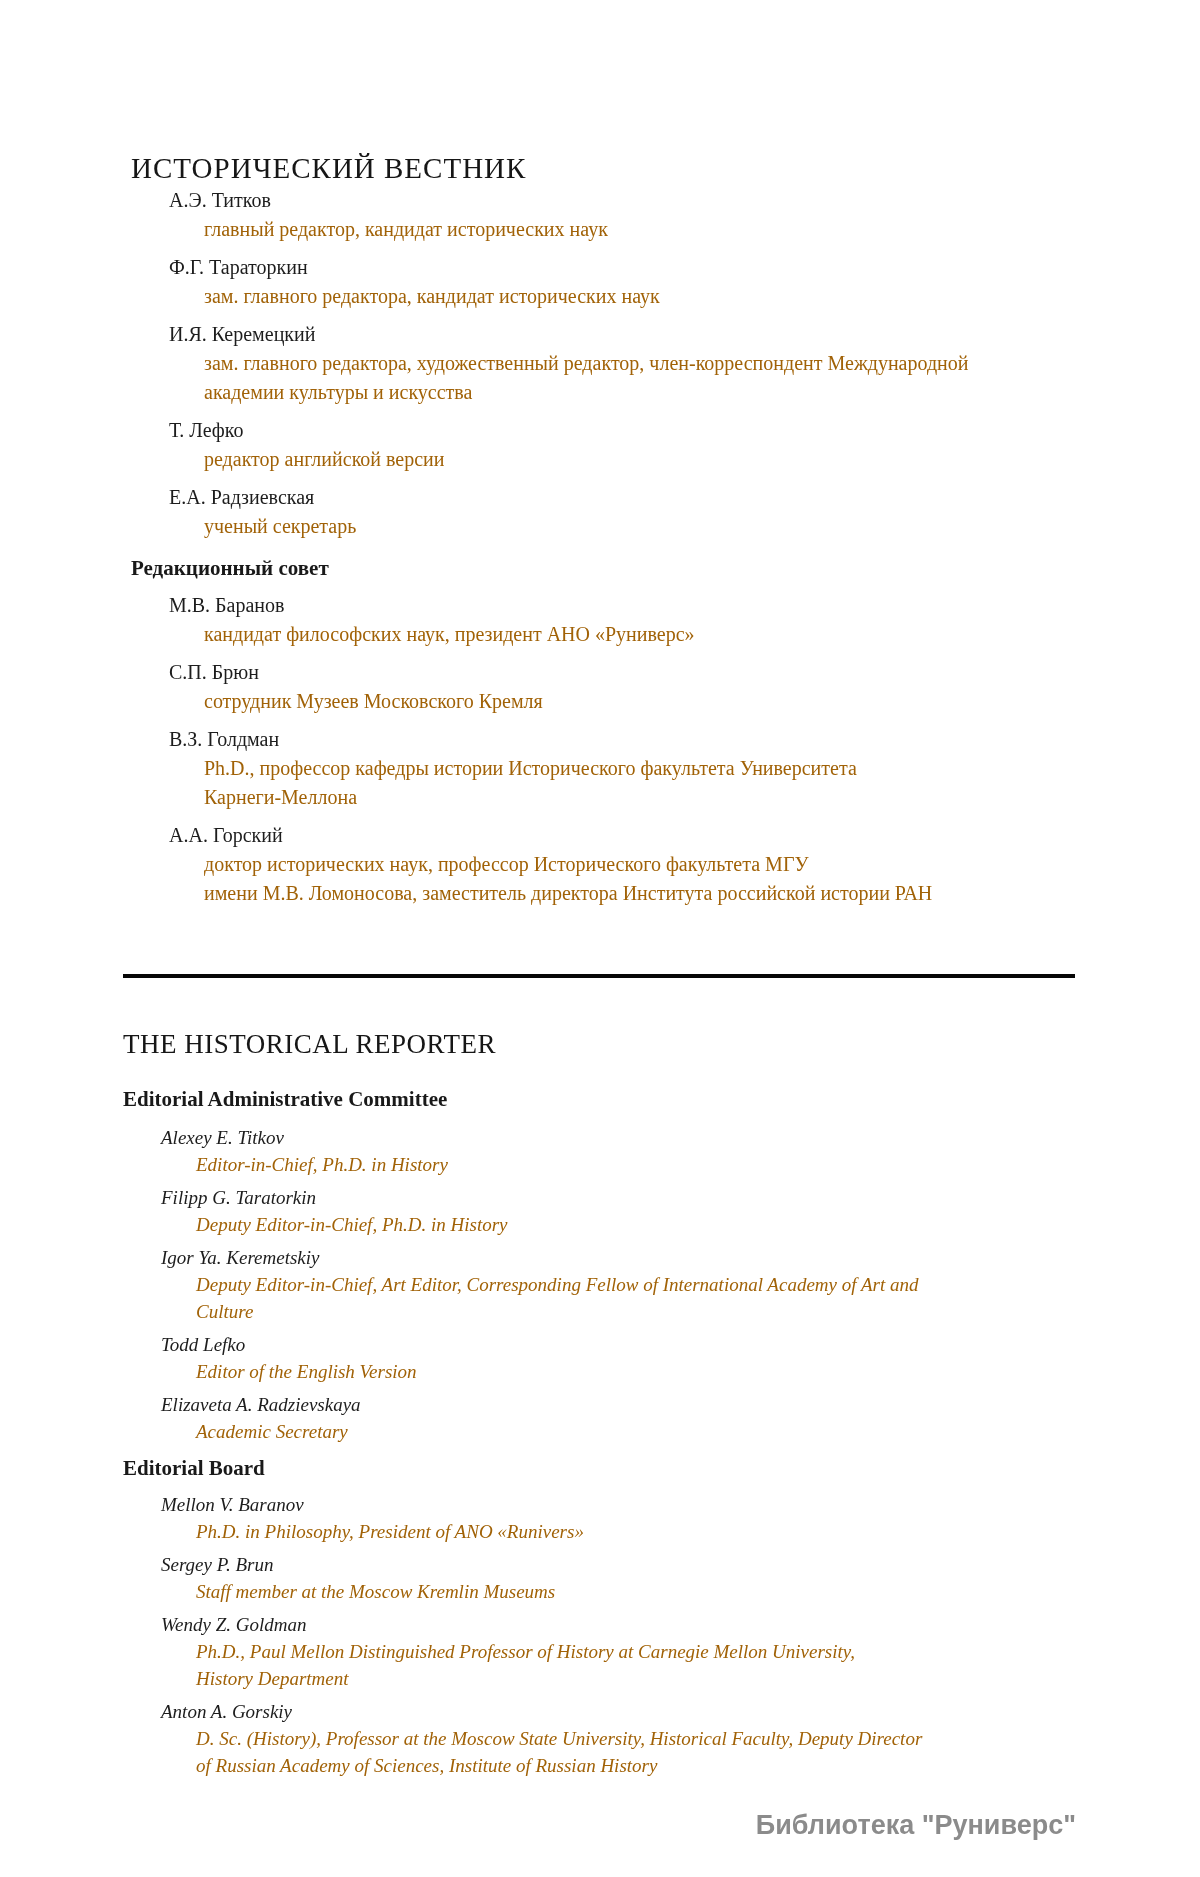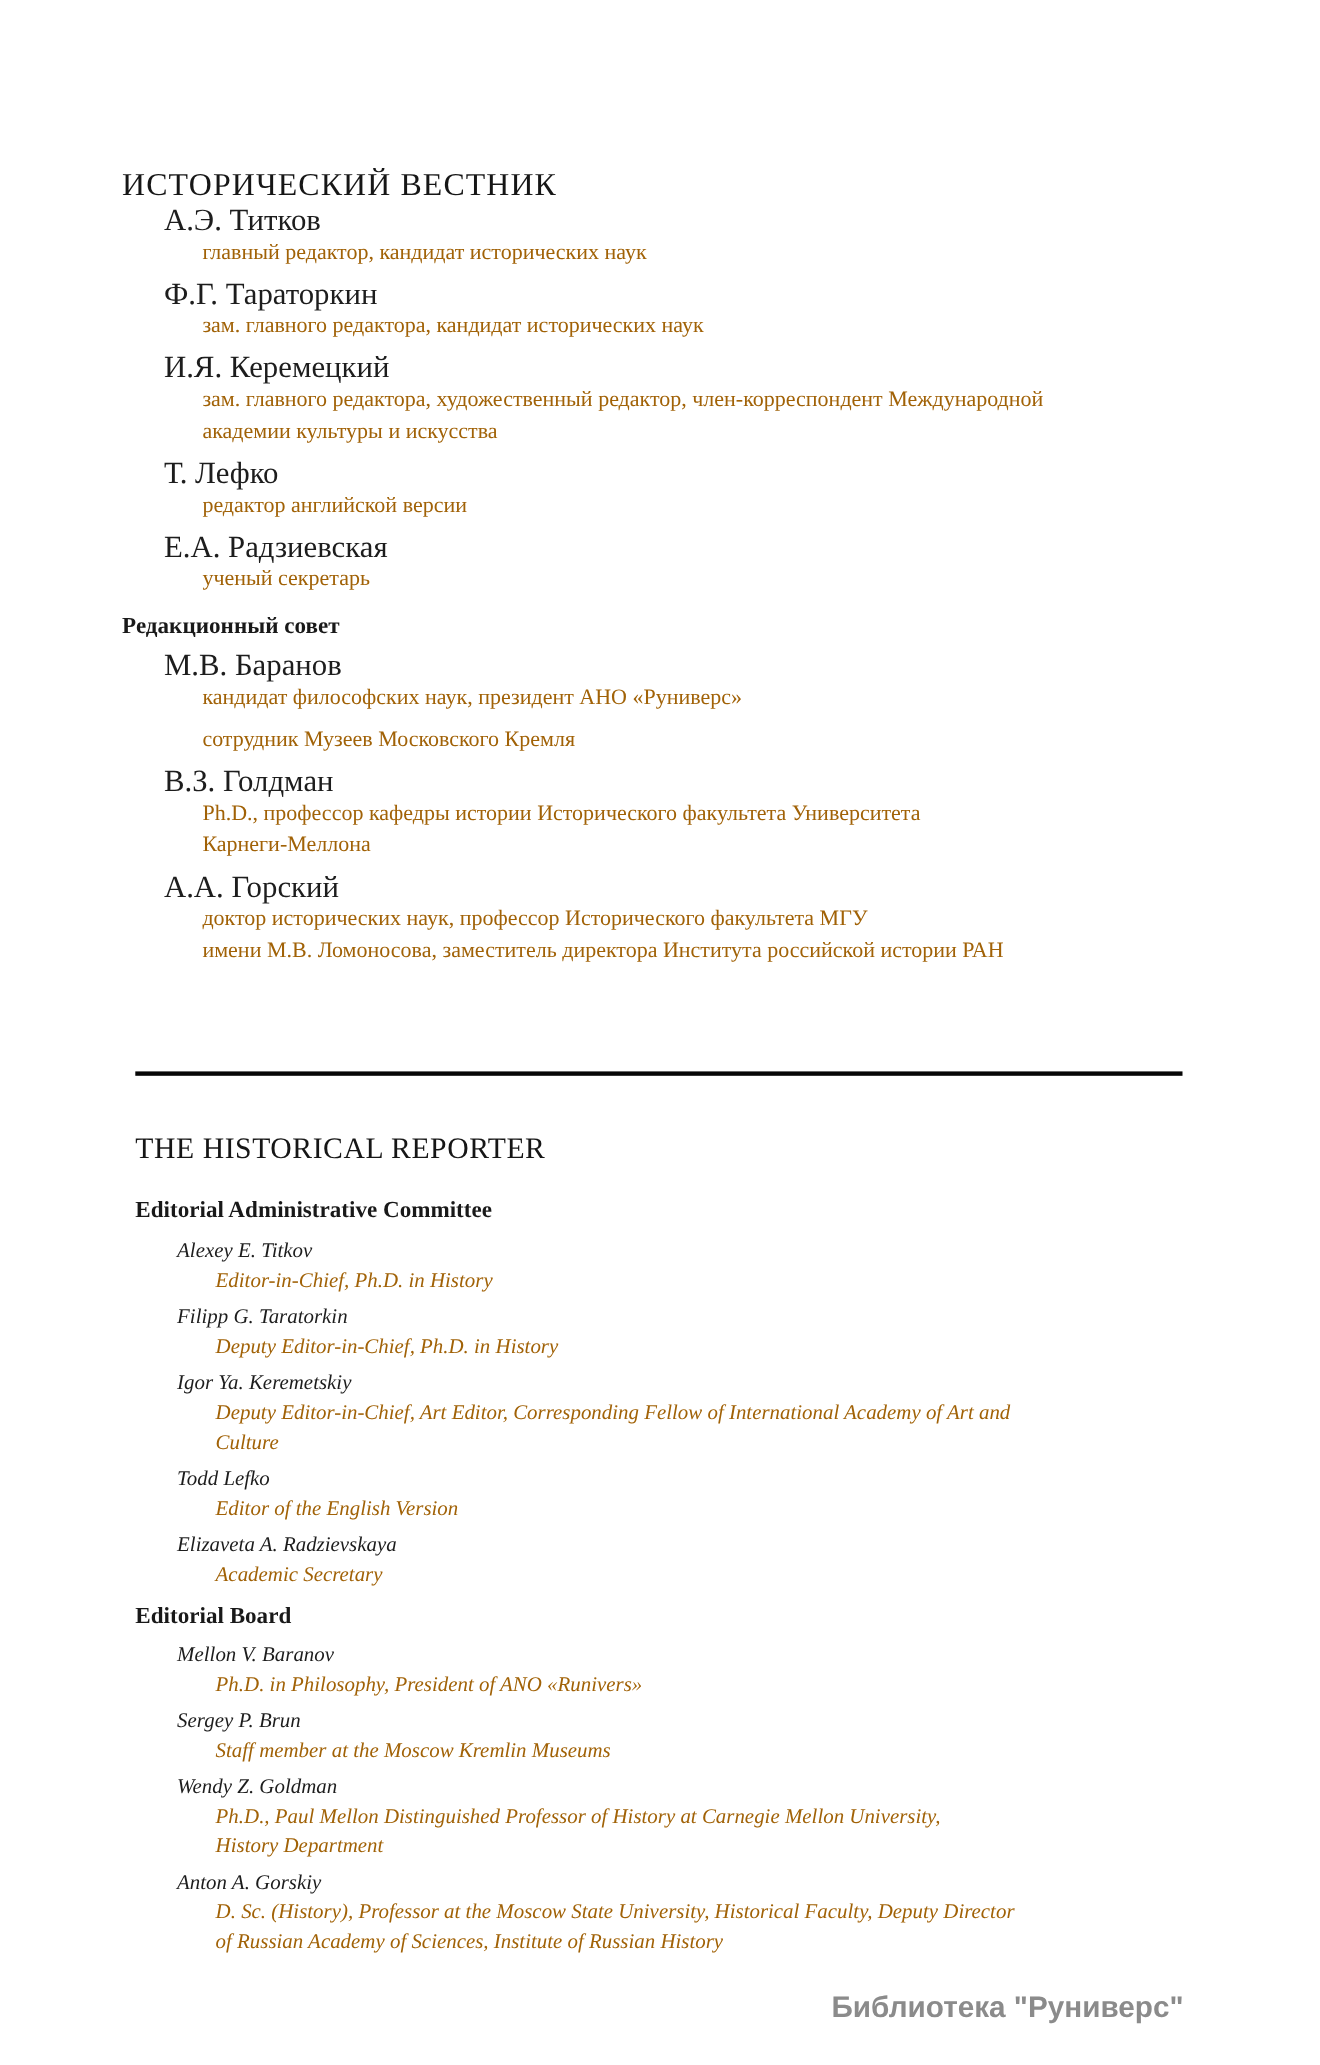--- a/index.html
+++ b/index.html
@@ -5,32 +5,32 @@
   html,body { margin:0; padding:0; }
   body {
     width:1200px; height:1877px;
     background:#ffffff;
     font-family:"Liberation Serif", serif;
     color:#1d1d1d;
   }
   .page { position:relative; width:1200px; height:1877px; overflow:hidden; background:#ffffff; }
 
   
-  .ru-block { position:absolute; left:111px; top:150px; width:1010px; }
+  .ru-block { position:absolute; left:131px; top:150px; width:1010px; }
   .doc-title {
     font-size:29px; font-weight:normal; letter-spacing:1px;
     line-height:36px; margin:0; color:#161616;
   }
   .sec-heading {
     font-size:21px; font-weight:bold; line-height:26px;
     margin:36px 0 10px 0; color:#191919;
   }
   .ru-block .sec-heading.second { margin-top:14px; }
   .entry { padding-left:38px; margin-bottom:9px; }
-  .entry .pname { font-size:28px; line-height:29px; color:#1d1d1d; }
+  .entry .pname { font-size:20px; line-height:29px; color:#1d1d1d; }
   .entry .pdesc { font-size:20px; line-height:29px; padding-left:35px; color:#a16207; }
 
   
   .rule { position:absolute; left:123px; top:974px; width:952px; height:4px; background:#060606; }
 
   
   .en-block { position:absolute; left:123px; top:1028px; width:1010px; }
   .en-block .doc-title { font-size:27px; letter-spacing:0.5px; line-height:32px; }
   .en-block .sec-heading { margin:26px 0 12px 0; }
   .en-block .sec-heading.second { margin:10px 0 10px 0; }
@@ -76,20 +76,21 @@
       <div class="pdesc">ученый секретарь</div>
     </div>
 
     <div class="sec-heading second">Редакционный совет</div>
 
     <div class="entry">
       <div class="pname">М.В. Баранов</div>
       <div class="pdesc">кандидат философских наук, президент АНО «Руниверс»</div>
     </div>
     <div class="entry">
+      <div class="pname">С.П. Брюн</div>
       <div class="pdesc">сотрудник Музеев Московского Кремля</div>
     </div>
     <div class="entry">
       <div class="pname">В.З. Голдман</div>
       <div class="pdesc">Ph.D., профессор кафедры истории Исторического факультета Университета</div>
       <div class="pdesc">Карнеги-Меллона</div>
     </div>
     <div class="entry">
       <div class="pname">А.А. Горский</div>
       <div class="pdesc">доктор исторических наук, профессор Исторического факультета МГУ</div>

